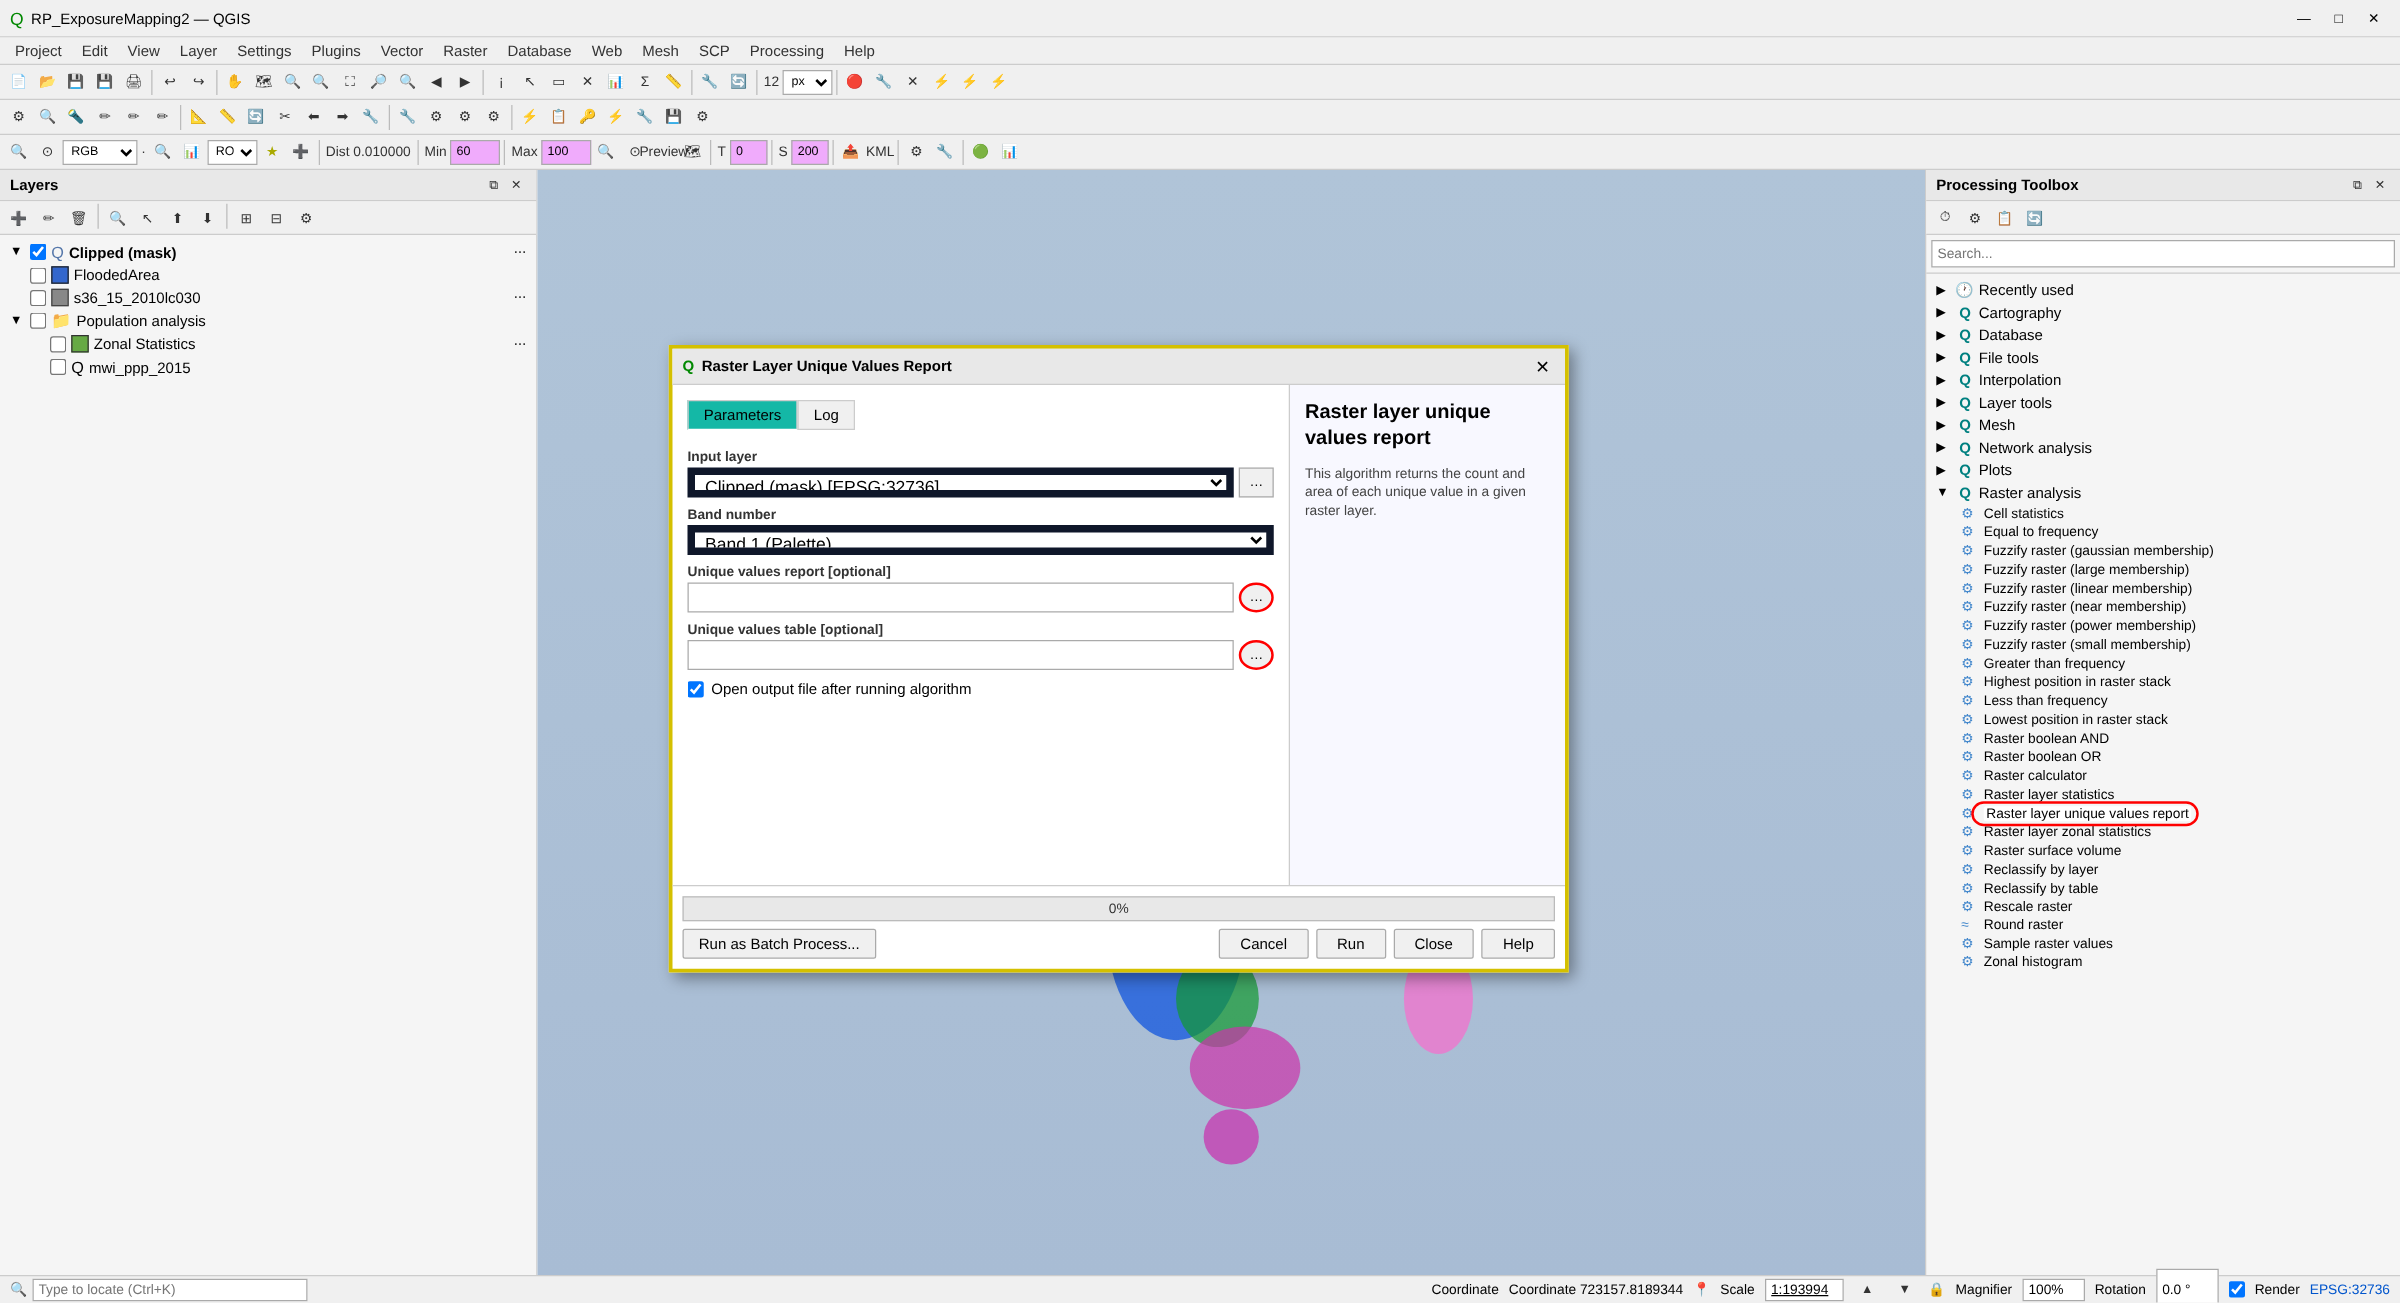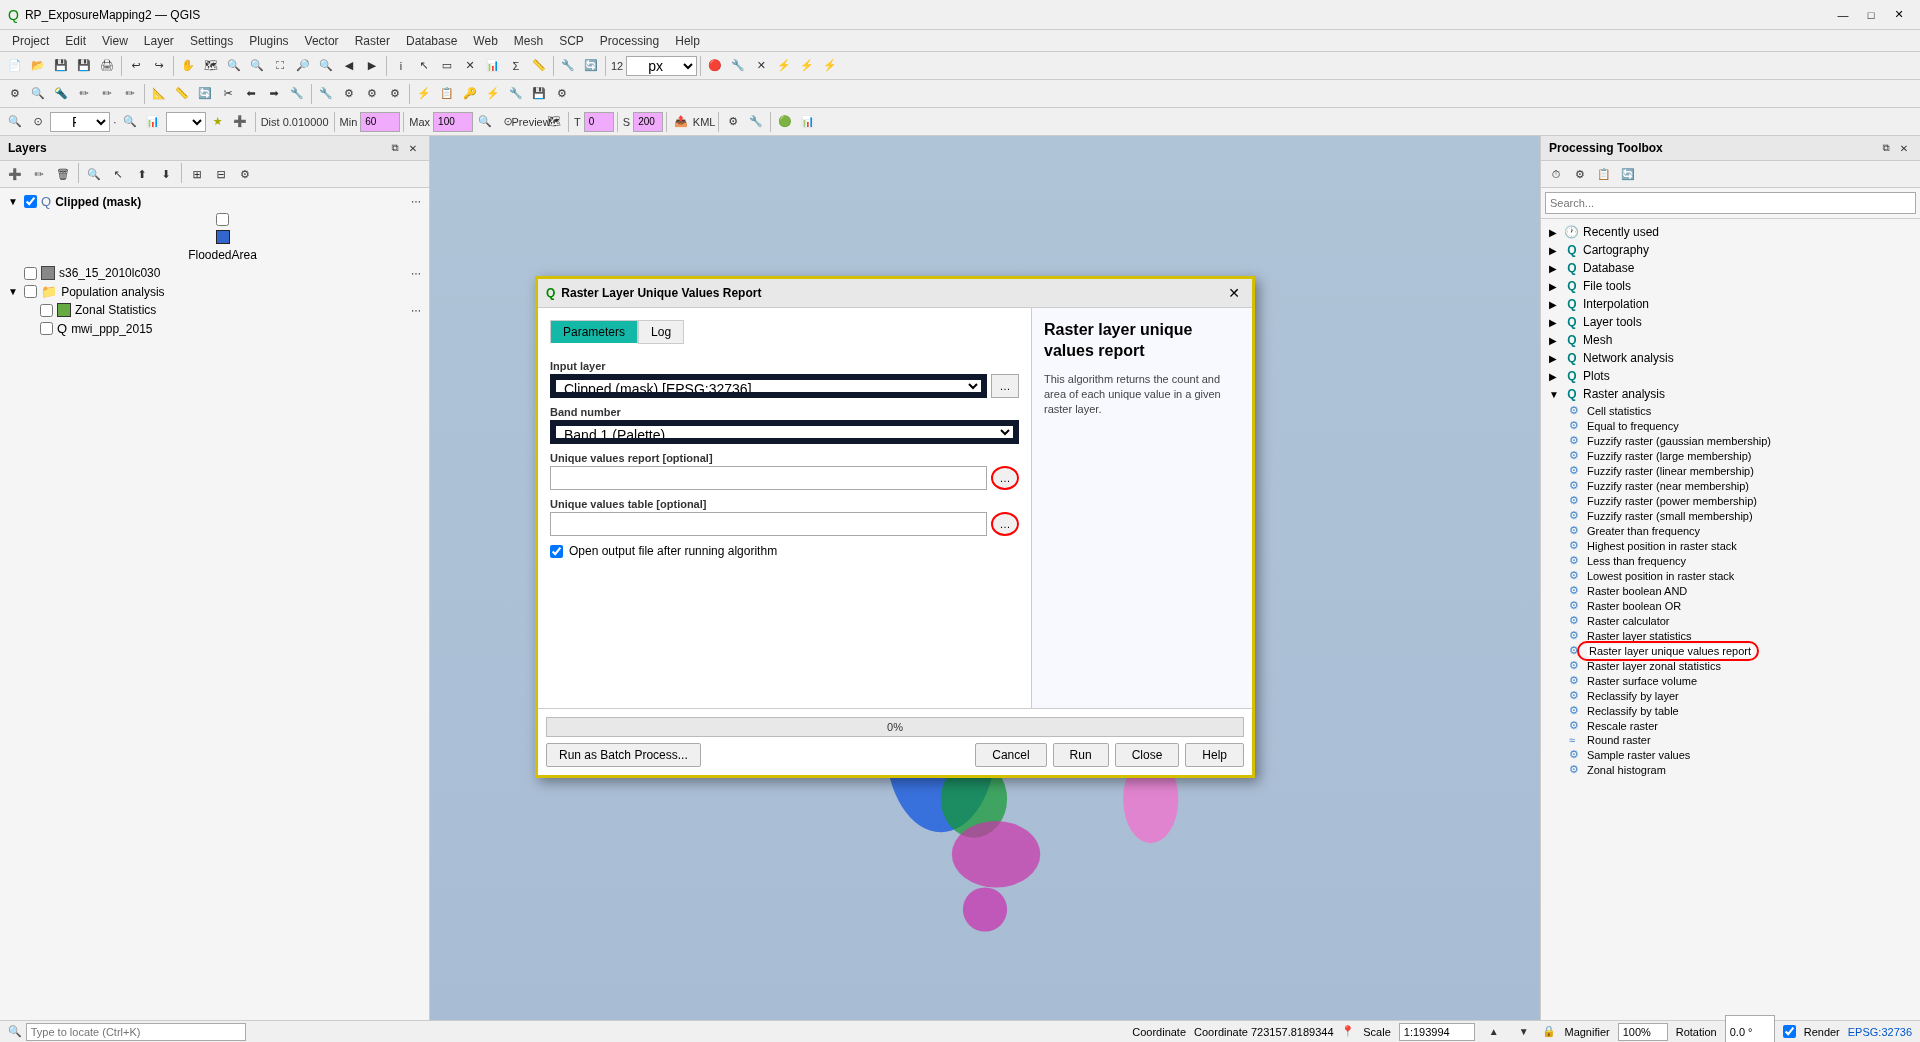--- a/index.html
+++ b/index.html
@@ -71,21 +71,21 @@
     #dialog-buttons { display: flex; justify-content: space-between; align-items: center; }
     #dialog-action-buttons { display: flex; gap: 6px; }
     .dlg-btn { padding: 4px 16px; border: 1px solid #aaa; background: #f0f0f0; cursor: pointer; font-size: 12px; border-radius: 2px; }
     #batch-btn { font-size: 12px; padding: 4px 12px; border: 1px solid #aaa; background: #f0f0f0; cursor: pointer; border-radius: 2px; }
 
     
     #toolbars { display: flex; flex-direction: column; }
     .toolbar-row { display: flex; align-items: center; background: #f0f0f0; border-bottom: 1px solid #ccc; padding: 2px 4px; gap: 1px; min-height: 28px; flex-wrap: wrap; }
     .tb-btn { width: 22px; height: 22px; border: 1px solid transparent; background: transparent; cursor: pointer; display: flex; align-items: center; justify-content: center; border-radius: 2px; font-size: 11px; color: #333; }
     .tb-sep { width: 1px; height: 20px; background: #bbb; margin: 0 2px; flex-shrink: 0; }
-    .tb-combo { height: 20px; border: 1px solid #aaa; background: white; font-size: 14px; padding: 0 17px; min-width: 40px; }
+    .tb-combo { height: 20px; border: 1px solid #aaa; background: white; font-size: 10px; padding: 0 2px; min-width: 40px; }
     .tb-input { height: 20px; border: 1px solid #aaa; background: #f0abfc; font-size: 10px; padding: 0 4px; width: 50px; }
     .tb-label { font-size: 11px; color: #333; padding: 0 2px; }
 
     
     .proc-toolbar { background: #f0f0f0; border-bottom: 1px solid #ccc; padding: 2px 4px; display: flex; gap: 2px; align-items: center; }
   </style>
 </head>
 <body>
 
 <div id="titlebar">
@@ -263,21 +263,21 @@
     </div>
     <div id="layers-list" style="padding:4px;overflow-y:auto;flex:1;">
 
       <div class="layer-item">
         <span style="font-size:10px;width:12px;">▼</span>
         <input type="checkbox" checked="" style="">
         <span style="color:#5577aa;font-size:13px;">Q</span>
         <span style="font-weight:bold;">Clipped (mask)</span>
         <span style="margin-left:auto;font-size:10px;">⋯</span>
       </div>
-      <div class="layer-item" style="padding-left:20px;flex-direction:column;">
+      <div class="layer-item" style="padding-left:20px;">
         <input type="checkbox" style="">
         <span>
           <div style="width:14px;height:14px;background:#3366cc;border:1px solid #222;"></div>
         </span>
         <span>FloodedArea</span>
       </div>
       <div class="layer-item" style="padding-left:20px;">
         <input type="checkbox" style="">
         <span>
           <div style="width:14px;height:14px;background:#888;border:1px solid #444;"></div>
@@ -626,21 +626,21 @@
 <div id="statusbar">
   <div id="statusbar-left">
     <span>🔍</span>
     <input type="text" placeholder="Type to locate (Ctrl+K)" style="width: 220px; height: 18px; border: 1px solid rgb(170, 170, 170); font-size: 11px; padding: 0px 4px;">
   </div>
   <div id="statusbar-right" style="display:flex;align-items:center;gap:8px;">
     <span style="font-size:11px;">Coordinate</span>
     <span style="font-size:11px;">Coordinate 723157.8189344</span>
     <span>📍</span>
     <span style="font-size:11px;">Scale</span>
-    <input type="text" value="1:193994" style="width: 76px; height: 18px; border: 1px solid rgb(170, 170, 170); font-size: 11px; padding: 0px 4px;">
+    <input type="text" value="1:193994" style="width: 63px; height: 18px; border: 1px solid rgb(170, 170, 170); font-size: 11px; padding: 0px 4px; text-decoration: underline;">
     <button class="tb-btn" style="font-size:10px;">▲</button>
     <button class="tb-btn" style="font-size:10px;">▼</button>
     <span>🔒</span>
     <span style="font-size:11px;">Magnifier</span>
     <input type="text" value="100%" style="width: 50px; height: 18px; border: 1px solid rgb(170, 170, 170); font-size: 11px; padding: 0px 4px;">
     <span style="font-size:11px;">Rotation</span>
     <input type="text" value="0.0 °" style="width: 50px; height: 34px; border: 1px solid rgb(170, 170, 170); font-size: 11px; padding: 0px 4px;">
     <input type="checkbox" checked="" style="">
     <span style="font-size:11px;">Render</span>
     <span style="font-size:11px;color:#0055cc;">EPSG:32736</span>

